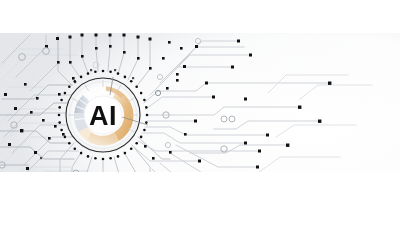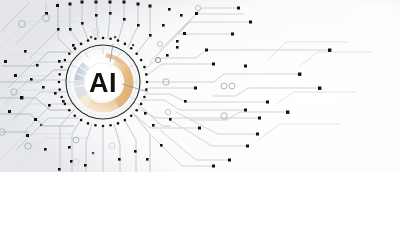--- a/index.html
+++ b/index.html
@@ -6,20 +6,21 @@
   html,body{margin:0;padding:0;}
   body{
     width:400px;height:172px;overflow:hidden;
     font-family:"Liberation Sans", sans-serif;
     background:#ffffff;
   }
   #banner{
     position:relative;
     width:400px;height:172px;
     overflow:hidden;
+    margin-top:33px;
   }
   #banner svg{display:block;width:400px;height:172px;}
   .ai-text{
     font-family:"Liberation Sans", sans-serif;
     font-weight:bold;
     font-size:27px;
     fill:#111111;
     letter-spacing:0.5px;
   }
 </style>

